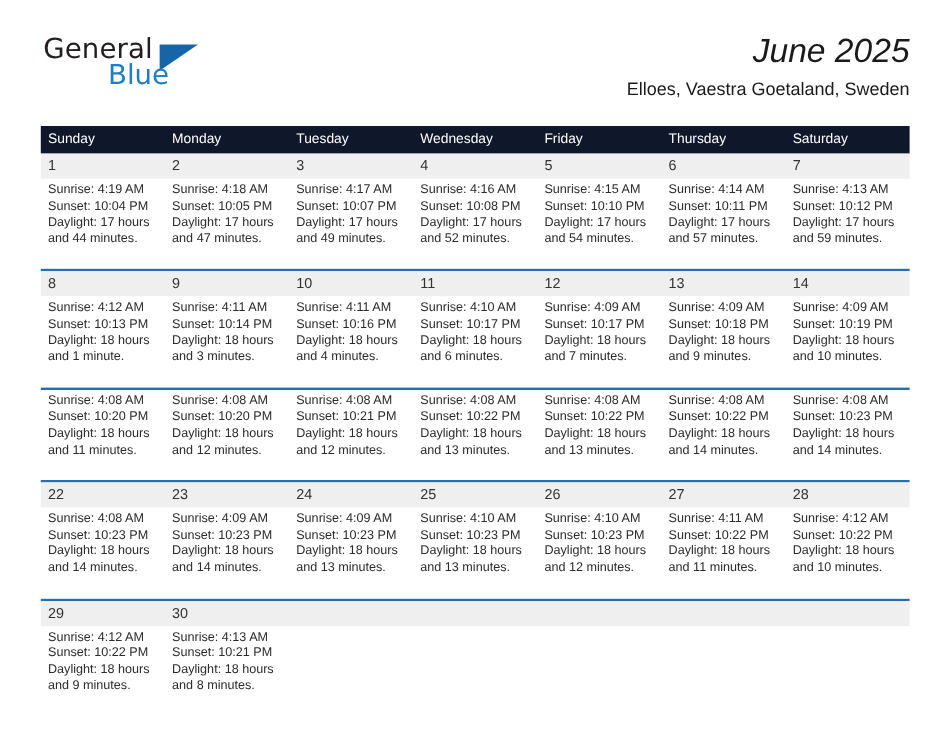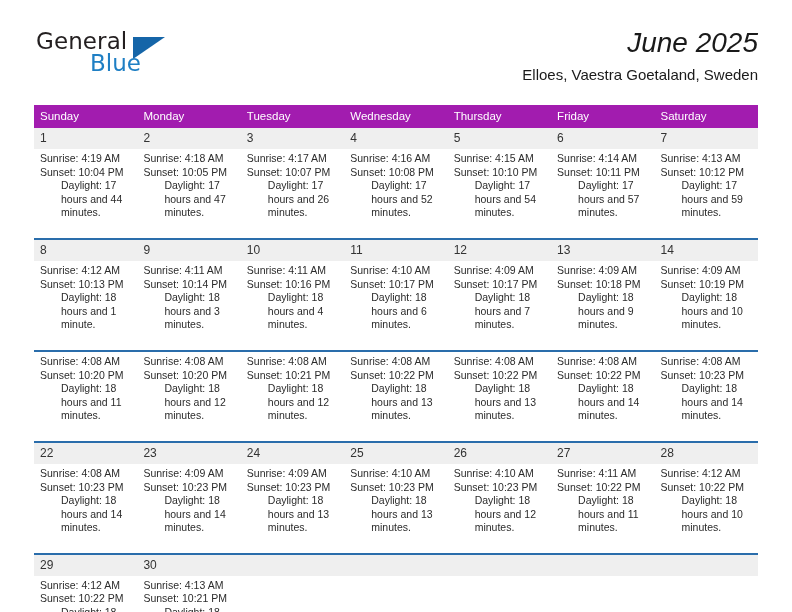--- a/index.html
+++ b/index.html
@@ -90,21 +90,21 @@
   
   .calendar {
     position: absolute;
     left: 34px;
     top: 105px;
     width: 724px;
   }
 
   .weekday-row {
     display: flex;
-    background: #a21caf;
+    background: #0f172a;
   }
   .weekday-cell {
     flex: 1 1 0;
     box-sizing: border-box;
     padding: 4px 0 4px 6px;
     font-size: 11.5px;
     color: #ffffff;
     line-height: 15px;
   }
 
@@ -144,21 +144,20 @@
     font-size: 10.5px;
     color: #2b2b2b;
     line-height: 13.6px;
     min-height: 59px;
   }
   .day-detail-cell div {
     white-space: nowrap;
   }
   .day-detail-cell .wrap2 {
     white-space: normal;
-    margin-left: 21px;
   }
 </style>
 </head>
 <body>
 
 <div class="page">
 
   <div class="header">
 
     <div class="brand">
@@ -174,22 +173,22 @@
 
   </div>
 
   <div class="calendar">
 
     <div class="weekday-row">
       <div class="weekday-cell">Sunday</div>
       <div class="weekday-cell">Monday</div>
       <div class="weekday-cell">Tuesday</div>
       <div class="weekday-cell">Wednesday</div>
+      <div class="weekday-cell">Friday</div>
       <div class="weekday-cell">Thursday</div>
-      <div class="weekday-cell">Friday</div>
       <div class="weekday-cell">Saturday</div>
     </div>
 
     <div id="weeks-container">
         <div class="week">
           <div class="day-number-row">
             <div class="day-number-cell">1</div>
             <div class="day-number-cell">2</div>
             <div class="day-number-cell">3</div>
             <div class="day-number-cell">4</div>
@@ -204,21 +203,21 @@
               <div class="wrap2">Daylight: 17 hours and 44 minutes.</div>
             </div>
             <div class="day-detail-cell">
               <div>Sunrise: 4:18 AM</div>
               <div>Sunset: 10:05 PM</div>
               <div class="wrap2">Daylight: 17 hours and 47 minutes.</div>
             </div>
             <div class="day-detail-cell">
               <div>Sunrise: 4:17 AM</div>
               <div>Sunset: 10:07 PM</div>
-              <div class="wrap2">Daylight: 17 hours and 26 minutes.</div>
+              <div class="wrap2">Daylight: 17 hours and 49 minutes.</div>
             </div>
             <div class="day-detail-cell">
               <div>Sunrise: 4:16 AM</div>
               <div>Sunset: 10:08 PM</div>
               <div class="wrap2">Daylight: 17 hours and 52 minutes.</div>
             </div>
             <div class="day-detail-cell">
               <div>Sunrise: 4:15 AM</div>
               <div>Sunset: 10:10 PM</div>
               <div class="wrap2">Daylight: 17 hours and 54 minutes.</div>

